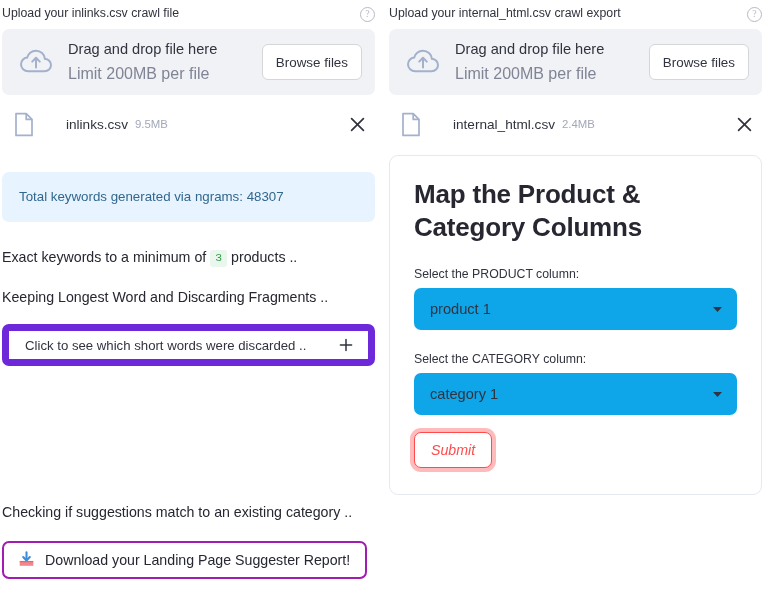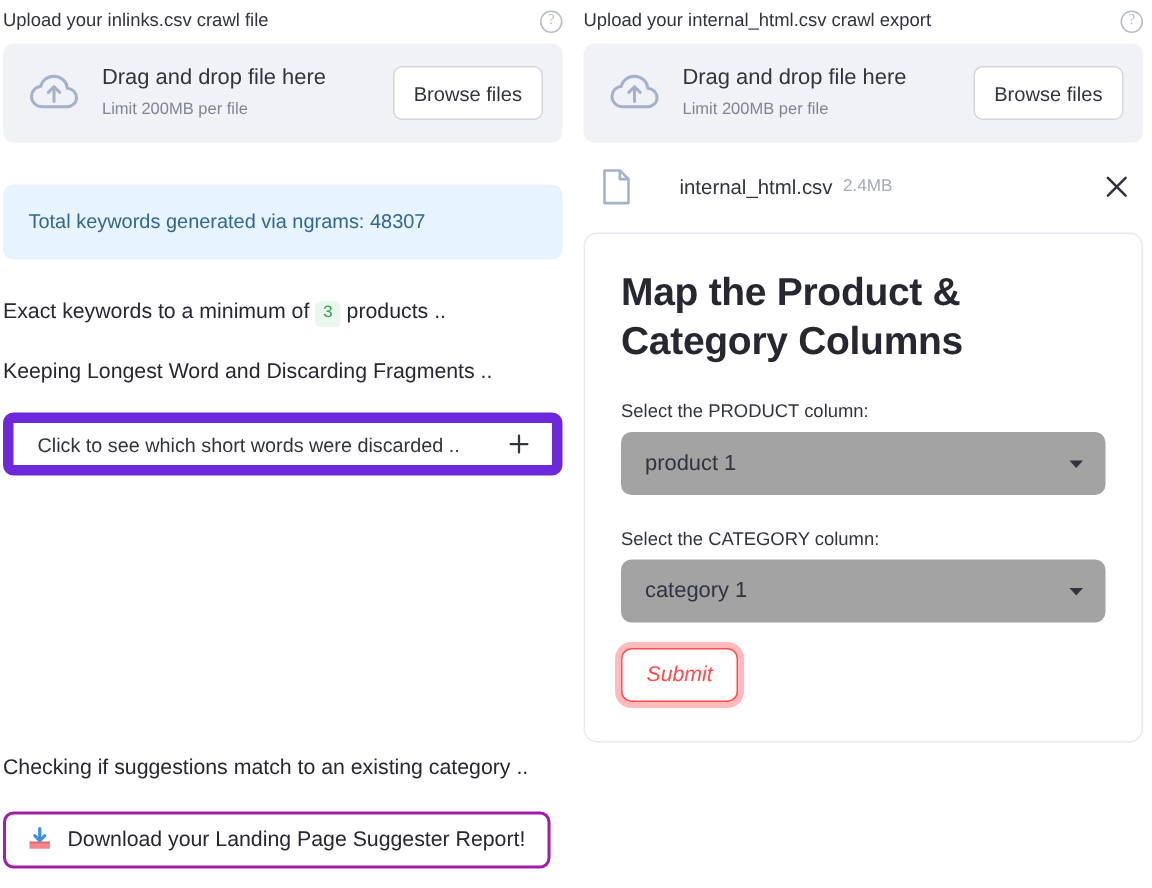--- a/index.html
+++ b/index.html
@@ -34,21 +34,21 @@
 
   
   .dropzone {
     margin-top: 7px;
     height: 66px; background: #f0f2f6; border-radius: 7px;
     display: flex; align-items: center; padding: 0 13px 0 14px;
   }
   .cloud-icon { flex: 0 0 40px; height: 40px; display: flex; align-items: center; justify-content: center; }
   .dz-text { flex: 1 1 auto; margin-left: 12px; }
   .dz-title { font-size: 14.6px; color: #31333f; font-weight: 400; line-height: 1.35; }
-  .dz-sub   { font-size: 11px; color: #808495; margin-top: 3px; line-height: 1.35; }
+  .dz-sub   { font-size: 16px; color: #808495; margin-top: 3px; line-height: 1.35; }
 
   .browse-btn {
     flex: 0 0 auto; height: 36px; padding: 0 13px;
     background: #ffffff; border: 1px solid #d5d6d8; border-radius: 6px;
     font-size: 13.4px; color: #31333f; font-family: "Liberation Sans", sans-serif;
     display: flex; align-items: center; justify-content: center; cursor: pointer;
     white-space: nowrap;
   }
 
   
@@ -100,21 +100,21 @@
     margin-top: 11px;
     border: 1px solid #e6e9ef; border-radius: 9px;
     padding: 22px 24px 26px 24px; background: #ffffff;
   }
   .card-title {
     font-size: 26px; font-weight: bold; color: #262730;
     line-height: 1.28; letter-spacing: -0.2px;
   }
   .select-label { font-size: 12.3px; color: #31333f; margin-top: 22px; margin-bottom: 7px; }
   .select-box {
-    height: 42px; background: #a3a3a3; border-radius: 7px;
+    height: 42px; background: #0ea5e9; border-radius: 7px;
     display: flex; align-items: center; padding: 0 14px 0 16px; cursor: pointer;
   }
   .select-value { flex: 1 1 auto; font-size: 14.6px; color: #31333f; }
   .caret { flex: 0 0 12px; display: flex; align-items: center; justify-content: center; }
 
   .submit-wrap { margin-top: 17px; }
   .submit-btn {
     display: inline-flex; align-items: center; justify-content: center;
     height: 36px; padding: 0 16px;
     background: #ffffff; color: #ff4b4b;
@@ -155,20 +155,36 @@
           <path d="M13.2 13.6L17 9.8l3.8 3.8" fill="none" stroke="#a3b1cc" stroke-width="2" stroke-linecap="round" stroke-linejoin="round"></path>
         </svg>
       </span>
       <span class="dz-text">
         <span class="dz-title">Drag and drop file here</span>
         <span class="dz-sub" style="display:block">Limit 200MB per file</span>
       </span>
       <span class="browse-btn">Browse files</span>
     </div>
 
+    <div class="file-row">
+      <span class="file-icon">
+        <svg width="20" height="25" viewBox="0 0 20 25">
+          <path d="M2 1.6h10.2L18 7.4V23.4H2z" fill="#fff" stroke="#a3b1cc" stroke-width="1.7" stroke-linejoin="round"></path>
+          <path d="M12.2 1.6V7.4H18" fill="none" stroke="#a3b1cc" stroke-width="1.7" stroke-linejoin="round"></path>
+        </svg>
+      </span>
+      <span class="file-name">inlinks.csv</span>
+      <span class="file-size">9.5MB</span>
+      <span class="file-spacer"></span>
+      <span class="close-x">
+        <svg width="15" height="15" viewBox="0 0 15 15">
+          <path d="M1.6 1.6L13.4 13.4M13.4 1.6L1.6 13.4" stroke="#31333f" stroke-width="1.7" stroke-linecap="round"></path>
+        </svg>
+      </span>
+    </div>
 
     <div class="info-box">Total keywords generated via ngrams: 48307</div>
 
     <div class="para" style="margin-top:24px;">
       <span>Exact keywords to a minimum of</span>
       <span class="code-badge">3</span>
       <span>products ..</span>
     </div>
 
     <div class="para" style="margin-top:17px;">Keeping Longest Word and Discarding Fragments ..</div>

